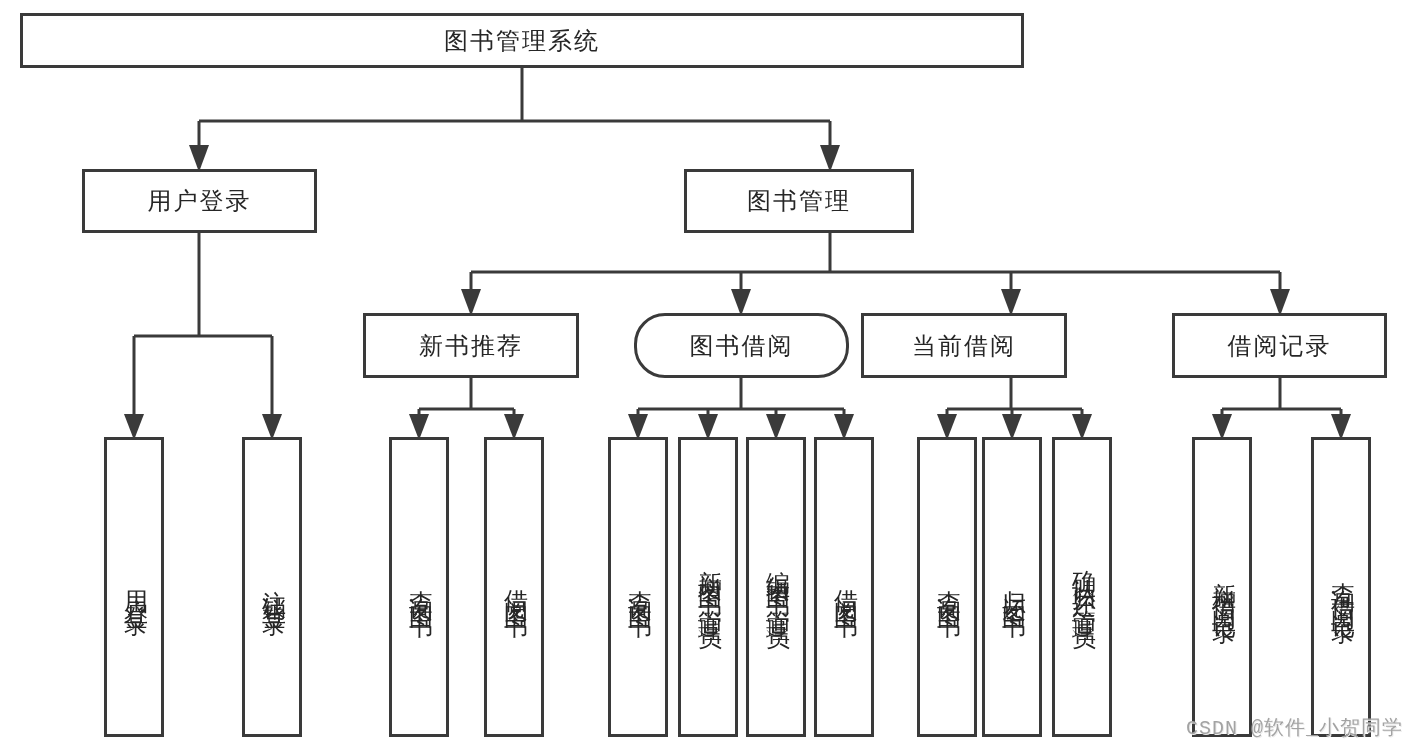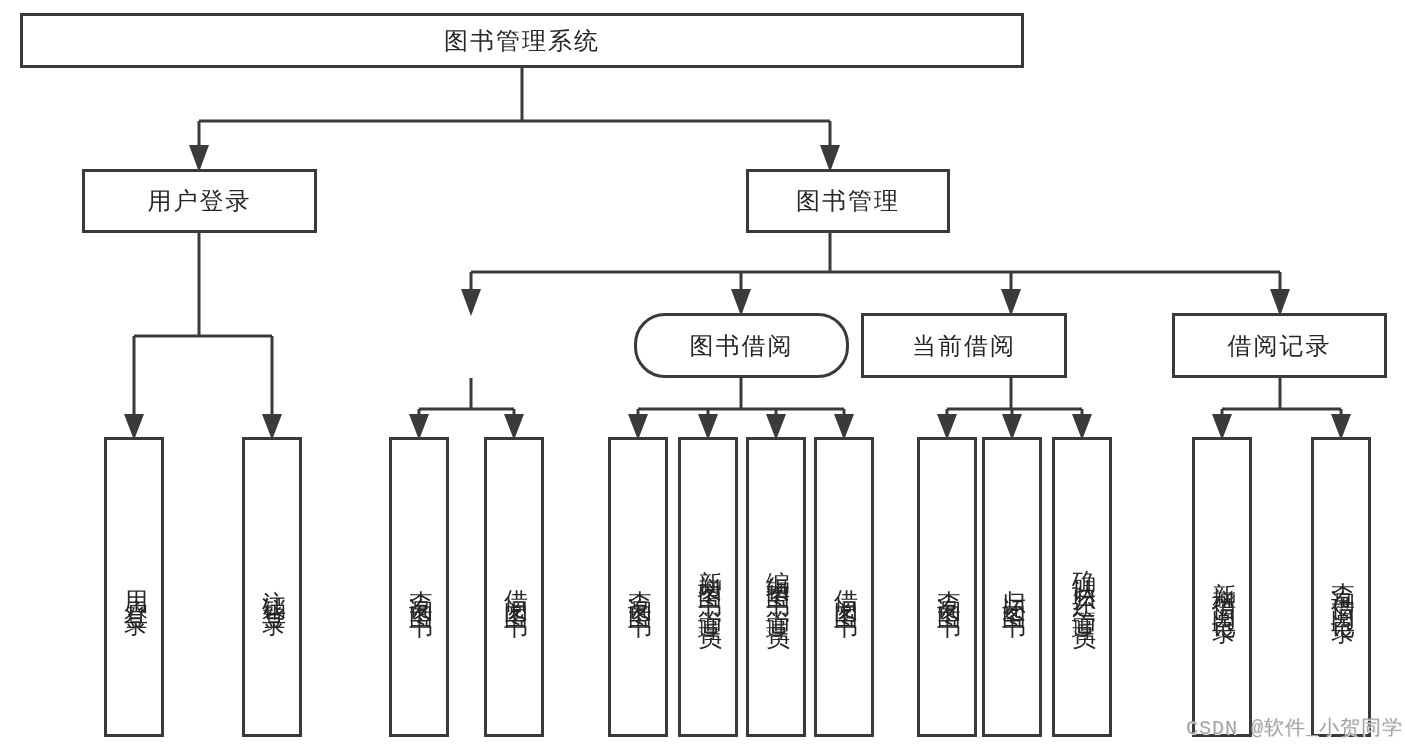--- a/index.html
+++ b/index.html
@@ -100,24 +100,27 @@
     <polygon points="1331,414 1351,414 1341,440"></polygon>
   </svg>
 
   <div class="node h" style="left:20px; top:13px; width:1004px; height:55px;">
     <span>图书管理系统</span>
   </div>
 
   <div class="node h" style="left:82px; top:169px; width:235px; height:64px;">
     <span>用户登录</span>
   </div>
-  <div class="node h" style="left:746px; top:169px; width:204px; height:64px;">
+  <div class="node h" style="left:684px; top:169px; width:230px; height:64px;">
     <span>图书管理</span>
   </div>
 
+  <div class="node h" style="left:363px; top:313px; width:216px; height:65px;">
+    <span>新书推荐</span>
+  </div>
   <div class="node h" style="left:634px; top:313px; width:215px; height:65px;border-radius:31px;">
     <span>图书借阅</span>
   </div>
   <div class="node h" style="left:861px; top:313px; width:206px; height:65px;">
     <span>当前借阅</span>
   </div>
   <div class="node h" style="left:1172px; top:313px; width:215px; height:65px;">
     <span>借阅记录</span>
   </div>
 

